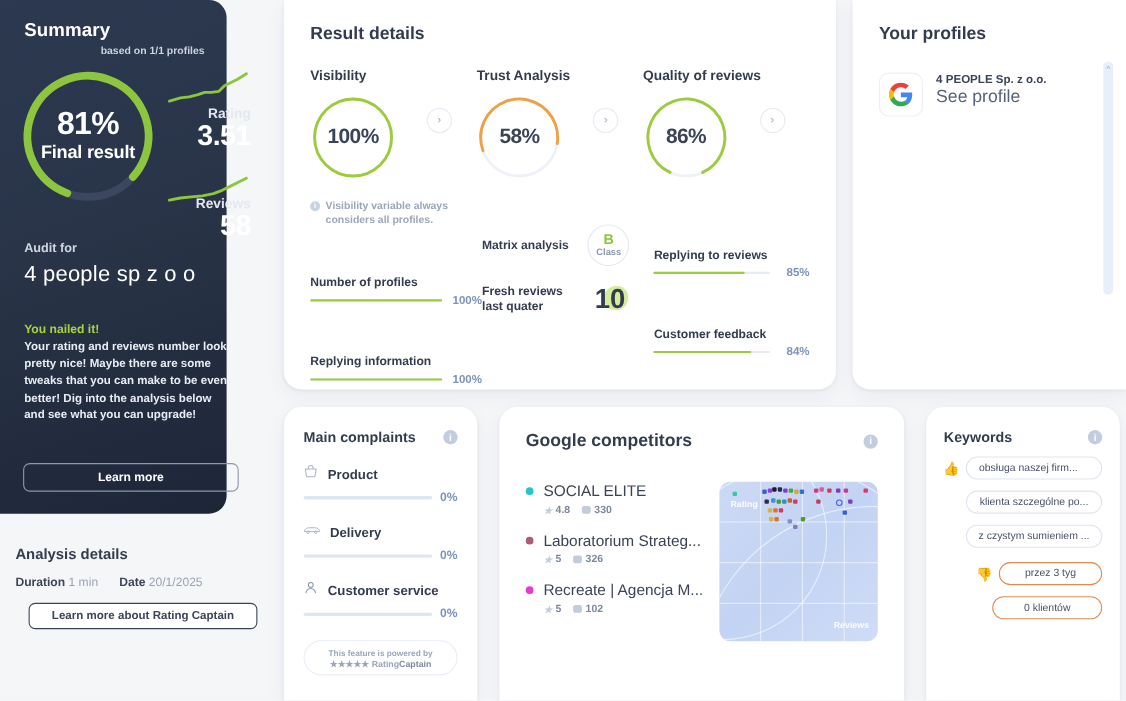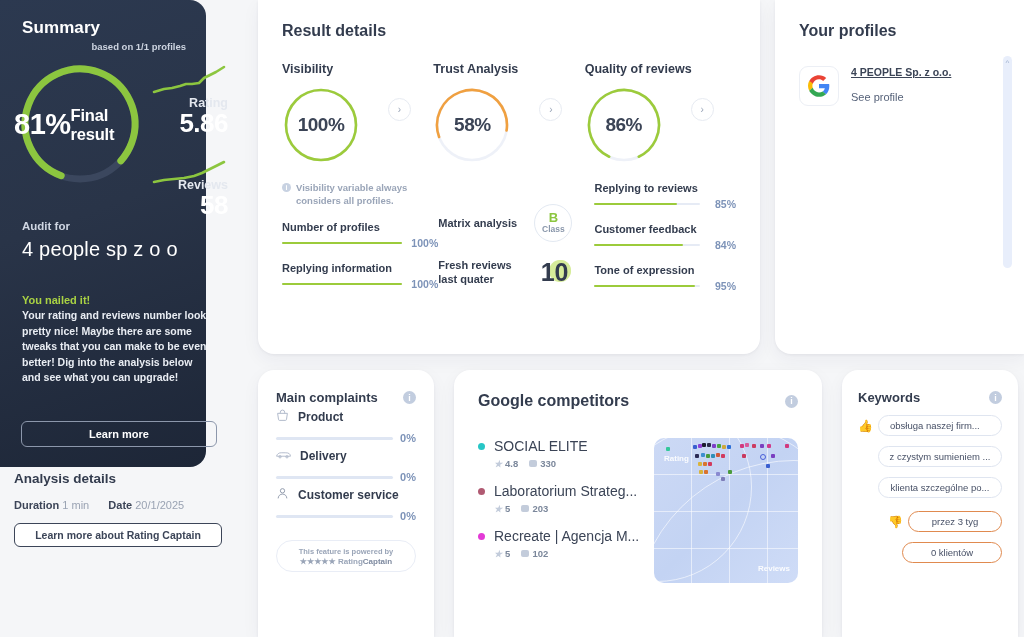--- a/index.html
+++ b/index.html
@@ -35,21 +35,21 @@
   .summary h1 {
     font-size: 17px; font-weight: 700; letter-spacing:.1px;
   }
   .based-on {
     position: absolute; right: 20px; top: 41px;
     font-size: 9.5px; font-weight: 700; color: #cdd4e0;
   }
   .donut-wrap { position: absolute; left: 14px; top: 58px; width: 132px; height: 132px; }
   .donut-center {
     position: absolute; left: 0; top: 0; width: 132px; height: 132px;
-    display: flex; flex-direction: row; align-items: center; justify-content: center;
+    display: flex; flex-direction: column; align-items: center; justify-content: center;
   }
   .donut-pct { font-size: 29px; font-weight: 700; line-height: 1; letter-spacing: -.5px;}
   .donut-lbl { font-size: 16.5px; font-weight: 700; margin-top: 2px; letter-spacing:-.2px;}
 
   .spark { position: absolute; }
   .kpi-label { font-size: 12.5px; font-weight: 700; color: #e4e8ef; text-align: right; }
   .kpi-value { font-size: 26px; font-weight: 700; color: #fff; text-align: right; line-height: 1.05; letter-spacing:-.5px;}
 
   .audit-for { position: absolute; left: 22px; top: 220px; font-size: 11.5px; font-weight: 700; color: #cfd6e2;}
   .audit-name { position: absolute; left: 22px; top: 238px; font-size: 20px; font-weight: 400; color: #fff; letter-spacing:.2px;}
@@ -58,30 +58,31 @@
   .nailed-body { position: absolute; left: 22px; top: 308px; width: 188px; font-size: 10.5px; line-height: 15.5px; color: #e9edf3; font-weight: 600;}
 
   .learn-more-btn {
     position: absolute; left: 21px; top: 421px; width: 196px; height: 26px;
     border: 1px solid #8c97ab; border-radius: 6px; background: transparent;
     color: #fff; font-size: 11px; font-weight: 700; cursor: pointer;
     font-family: "Liberation Sans", sans-serif;
   }
 
   
-  .analysis { position: absolute; left: 14px; top: 471px; width: 230px; }
+  .analysis { position: absolute; left: 14px; top: 496px; width: 230px; }
   .analysis h2 { font-size: 13.5px; font-weight: 700; color: #333c4e; }
   .analysis .meta { margin-top: 13px; font-size: 11px; color: #9aa3b3; }
   .analysis .meta b { color: #3c4558; font-weight: 700; }
   .analysis .meta .sp { display:inline-block; width: 13px; }
   .rc-btn {
     margin-top: 12px; width: 208px; height: 24px;
     border: 1px solid #3c4558; border-radius: 6px; background: #fff;
     color: #3c4558; font-size: 10.5px; font-weight: 700; cursor: pointer;
     font-family: "Liberation Sans", sans-serif;
+    margin-left: 12px;
   }
 
   
   #result-details { left: 258px; top: 0; width: 502px; height: 354px; border-radius: 0 0 16px 16px; padding: 22px 24px; }
   .panel-title { font-size: 16px; font-weight: 700; color: #333c4e; }
   .gauges { display: flex; margin-top: 22px; }
   .gauge-col { position: relative; }
   .gauge-name { font-size: 12.5px; font-weight: 700; color: #333c4e; }
   .ring-wrap { position: relative; width: 78px; height: 78px; margin-top: 10px; }
   .ring-text {
@@ -90,21 +91,21 @@
   }
   .chev-btn {
     position: absolute; width: 23px; height: 23px; border-radius: 50%;
     background: #fff; border: 1px solid #e7ebf2; cursor: pointer;
     display: flex; align-items: center; justify-content: center;
     color: #9aa5b8; font-size: 10px;
   }
 
   
   .metric { margin-bottom: 13px; }
-  .metric-name { font-size: 11px; font-weight: 700; color: #333c4e; margin-bottom: 4px;}
+  .metric-name { font-size: 11px; font-weight: 700; color: #333c4e; margin-bottom: 4px; margin-top: 44px;}
   .bar-row { display: flex; align-items: center; gap: 6px; }
   .bar { height: 2px; background: #e6ebf5; border-radius: 2px; position: relative; flex: 1; }
   .bar > i { position: absolute; left: 0; top: 0; height: 2px; border-radius: 2px; display:block; background: #9ccb3b;}
   .bar-pct { font-size: 10.5px; font-weight: 700; color: #7d93b8; min-width: 30px; text-align: right; }
 
   .note { display: flex; gap: 5px; font-size: 9.5px; color: #9aa5b8; line-height: 12.5px; font-weight: 600; width: 150px;}
   .info-dot {
     display:inline-block; width: 9px; height: 9px; border-radius: 50%;
     background: #c8d2e2; color:#fff; font-size: 7px; line-height: 9px; text-align:center; font-weight: 700; flex: none; margin-top:1px;
   }
@@ -121,37 +122,37 @@
   }
   .fresh-num::before {
     content:""; position:absolute; right:-3px; top:2px; width: 20px; height: 20px; border-radius: 50%;
     background: #d6ec9a; z-index: -1;
   }
 
   
   #your-profiles { left: 775px; top: 0; width: 249px; height: 354px; border-radius: 0 0 0 16px; padding: 22px 24px; }
   .profile-row { display: flex; align-items: flex-start; gap: 12px; margin-top: 26px; }
   .g-tile { width: 40px; height: 40px; border-radius: 9px; border: 1px solid #eceff5; background:#fff; display:flex; align-items:center; justify-content:center; }
-  .profile-name { font-size: 10.5px; font-weight: 700; color: #3b4456; text-decoration: underline; }
-  .see-profile { font-size: 11px; color: #5a6persona; color:#566279; margin-top: 13px; cursor: pointer; }
+  .profile-name { font-size: 10.5px; font-weight: 700; color: #3b4456; }
+  .see-profile { font-size: 16px; color: #5a6persona; color:#566279; margin-top: 2px; cursor: pointer; }
   .vscroll {
     position: absolute; right: 12px; top: 56px; width: 9px; height: 212px;
     background: #e8eefb; border-radius: 5px;
   }
   .vscroll .up { position:absolute; top:2px; left:0; width:9px; text-align:center; font-size:8px; color:#9fb0cd; }
 
   
   #main-complaints { left: 258px; top: 370px; width: 176px; height: 267px; border-radius: 16px 16px 0 0; padding: 20px 18px; }
   .panel-head { display: flex; align-items: center; justify-content: space-between; }
   .panel-title-sm { font-size: 13px; font-weight: 700; color: #333c4e; }
   .info-circ {
     width: 13px; height: 13px; border-radius: 50%; background: #c2cddf; color: #fff;
     font-size: 9px; font-weight: 700; display:flex;align-items:center;justify-content:center; cursor:pointer;
   }
-  .complaint { margin-top: 3px; }
+  .complaint { margin-top: 17px; }
   .complaint-head { display: flex; align-items: center; gap: 9px; }
   .complaint-name { font-size: 12px; font-weight: 700; color: #333c4e; }
   .cbar-row { display: flex; align-items: center; gap: 7px; margin-top: 6px; }
   .cbar { flex: 1; height: 3px; border-radius: 3px; background: #dfe6f3; }
   .cpct { font-size: 11px; font-weight: 700; color: #7d93b8; }
   .powered {
     margin-top: 18px; height: 32px; border: 1px solid #e9edf6; border-radius: 16px;
     display: flex; flex-direction: column; align-items: center; justify-content: center; gap: 1px;
   }
   .powered .t1 { font-size: 7.5px; color: #9aa5b8; font-weight: 600; }
@@ -214,21 +215,21 @@
       </div>
     </div>
 
     <div class="spark" style="left:152px; top:62px;">
       <svg width="76" height="38" viewBox="0 0 76 38">
         <polyline points="2,30 12,27 20,26 28,24 34,22 40,22 47,21 52,16 58,13 64,10 72,5" fill="none" stroke="#8cc63f" stroke-width="2.6" stroke-linecap="round" stroke-linejoin="round"></polyline>
       </svg>
     </div>
     <div style="position:absolute; left:148px; top:96px; width:80px;">
       <div class="kpi-label">Rating</div>
-      <div class="kpi-value">5.86</div>
+      <div class="kpi-value">3.51</div>
     </div>
 
     <div class="spark" style="left:152px; top:158px;">
       <svg width="76" height="30" viewBox="0 0 76 30">
         <polyline points="2,24 12,22 22,21 32,20 42,18 50,15 58,11 66,7 72,4" fill="none" stroke="#8cc63f" stroke-width="2.6" stroke-linecap="round" stroke-linejoin="round"></polyline>
       </svg>
     </div>
     <div style="position:absolute; left:148px; top:178px; width:80px;">
       <div class="kpi-label">Reviews</div>
       <div class="kpi-value">58</div>
@@ -492,21 +493,21 @@
             <span class="comp-dot" style="background:#b05a72;"></span>
             <span class="comp-name">Laboratorium Strateg...</span>
           </div>
           <div class="comp-stats">
             <span>
                 <i class="star">★</i>
                 <b style="font-weight:600">5</b>
               </span>
             <span>
                 <i class="bubble"></i>
-                <b style="font-weight:600">203</b>
+                <b style="font-weight:600">326</b>
               </span>
           </div>
         </div>
         <div class="comp-item">
           <div class="comp-top">
             <span class="comp-dot" style="background:#e33ad6;"></span>
             <span class="comp-name">Recreate | Agencja M...</span>
           </div>
           <div class="comp-stats">
             <span>
@@ -577,25 +578,25 @@
       <div class="panel-title-sm">Keywords</div>
       <div class="info-circ">i</div>
     </div>
 
     <div class="kw-row">
       <span class="kw-icon up">👍</span>
       <div class="kw-chip" style="flex:1;">obsługa naszej firm...</div>
     </div>
     <div class="kw-row">
       <span class="kw-icon"></span>
-      <div class="kw-chip kw-center" style="flex:1;">z czystym sumieniem ...</div>
+      <div class="kw-chip kw-center" style="flex:1;">klienta szczególne po...</div>
     </div>
     <div class="kw-row">
       <span class="kw-icon"></span>
-      <div class="kw-chip kw-center" style="flex:1;">klienta szczególne po...</div>
+      <div class="kw-chip kw-center" style="flex:1;">z czystym sumieniem ...</div>
     </div>
     <div class="kw-row" style="margin-top:13px; padding-left:30px;">
       <span class="kw-icon down">👎</span>
       <div class="kw-chip neg kw-center" style="flex:1;">przez 3 tyg</div>
     </div>
     <div class="kw-row" style="padding-left:44px;">
       <div class="kw-chip neg kw-center" style="flex:1;">0 klientów</div>
     </div>
   </div>
 

